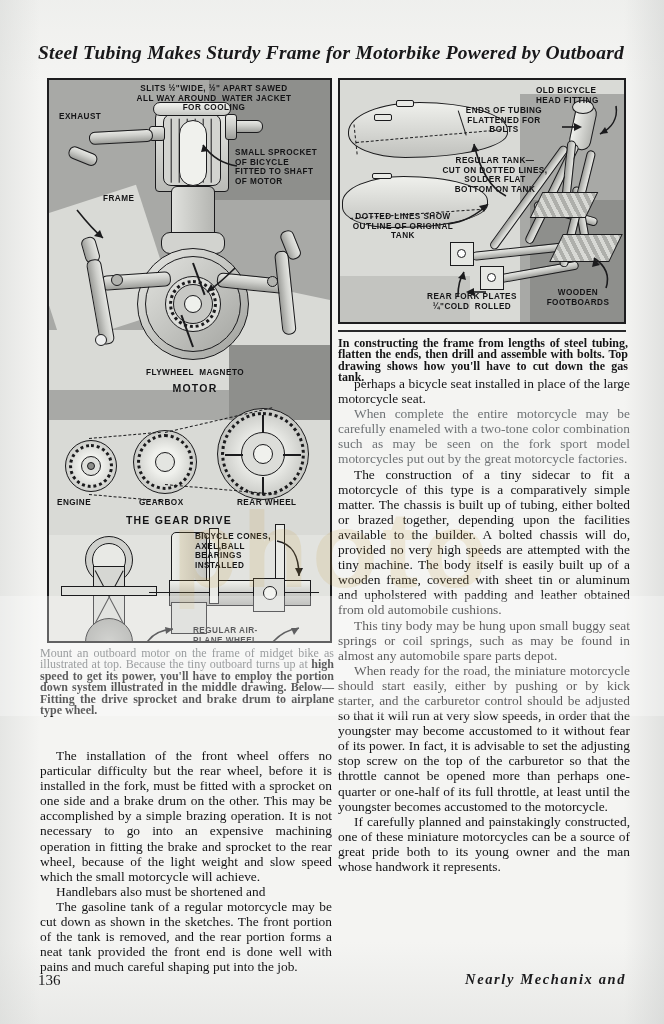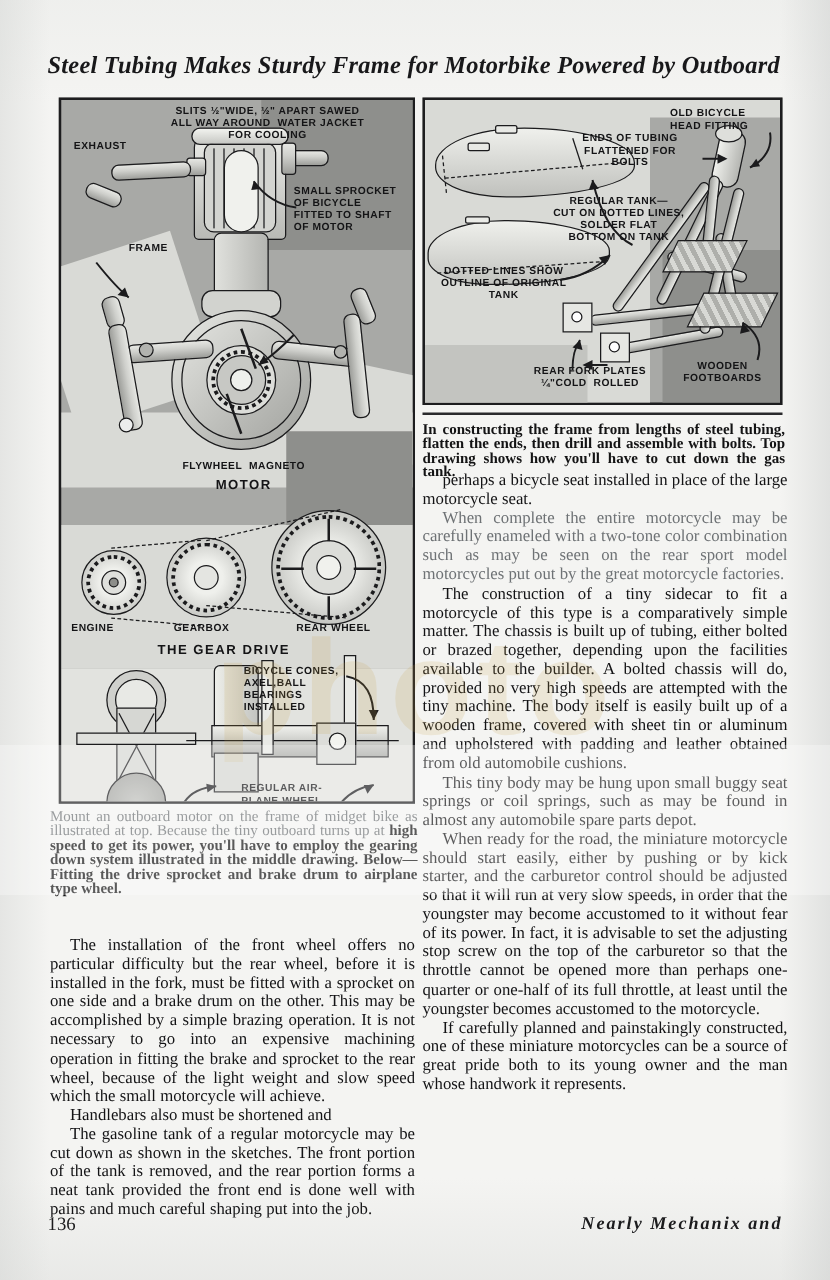--- a/index.html
+++ b/index.html
@@ -426,32 +426,32 @@
     </div>
   </div>
 
   <div class="rule" style="left:338px; top:330px; width:288px;"></div>
 
   <div class="caption" id="cap-right">
     <b>In constructing the frame from lengths of steel tubing, flatten the ends, then drill and assemble with bolts. Top drawing shows how you'll have to cut down the gas tank.</b>
   </div>
 
   <div class="caption" id="cap-left">
-    <span class="fade1">Mount an outboard motor on the frame of midget bike as illustrated at top. Because the tiny outboard turns up at </span><b>high speed to get its power, you'll have to employ the gearing down system illustrated in the middle drawing. Below—Fitting the drive sprocket and brake drum to airplane type wheel.</b>
+    <span class="fade1">Mount an outboard motor on the frame of midget bike as illustrated at top. Because the tiny outboard turns up at </span><b>high speed to get its power, you'll have to employ the portion down system illustrated in the middle drawing. Below—Fitting the drive sprocket and brake drum to airplane type wheel.</b>
   </div>
 
   <div class="col" id="col-left">
     <p>The installation of the front wheel offers no particular difficulty but the rear wheel, before it is installed in the fork, must be fitted with a sprocket on one side and a brake drum on the other. This may be accomplished by a simple brazing operation. It is not necessary to go into an expensive machining operation in fitting the brake and sprocket to the rear wheel, because of the light weight and slow speed which the small motorcycle will achieve.</p>
     <p>Handlebars also must be shortened and</p>
     <p>The gasoline tank of a regular motorcycle may be cut down as shown in the sketches. The front portion of the tank is removed, and the rear portion forms a neat tank provided the front end is done well with pains and much careful shaping put into the job.</p>
   </div>
 
   <div class="col" id="col-right">
     <p>perhaps a bicycle seat installed in place of the large motorcycle seat.</p>
-    <p class="fade1">When complete the entire motorcycle may be carefully enameled with a two-tone color combination such as may be seen on the rear sport model motorcycles put out by the great motorcycle factories.</p>
+    <p class="fade1">When complete the entire motorcycle may be carefully enameled with a two-tone color combination such as may be seen on the fork sport model motorcycles put out by the great motorcycle factories.</p>
     <p>The construction of a tiny sidecar to fit a motorcycle of this type is a comparatively simple matter. The chassis is built up of tubing, either bolted or brazed together, depending upon the facilities available to the builder. A bolted chassis will do, provided no very high speeds are attempted with the tiny machine. The body itself is easily built up of a wooden frame, covered with sheet tin or aluminum and upholstered with padding and leather obtained from old automobile cushions.</p>
     <p>This tiny body may be hung upon small buggy seat springs or coil springs, such as may be found in almost any automobile spare parts depot.</p>
     <p>When ready for the road, the miniature motorcycle should start easily, either by pushing or by kick starter, and the carburetor control should be adjusted so that it will run at very slow speeds, in order that the youngster may become accustomed to it without fear of its power. In fact, it is advisable to set the adjusting stop screw on the top of the carburetor so that the throttle cannot be opened more than perhaps one-quarter or one-half of its full throttle, at least until the youngster becomes accustomed to the motorcycle.</p>
     <p>If carefully planned and painstakingly constructed, one of these miniature motorcycles can be a source of great pride both to its young owner and the man whose handwork it represents.</p>
   </div>
 
   <div class="wm">photo</div>
   <div class="wmbar"></div>
 
   <div class="folio">136</div>

